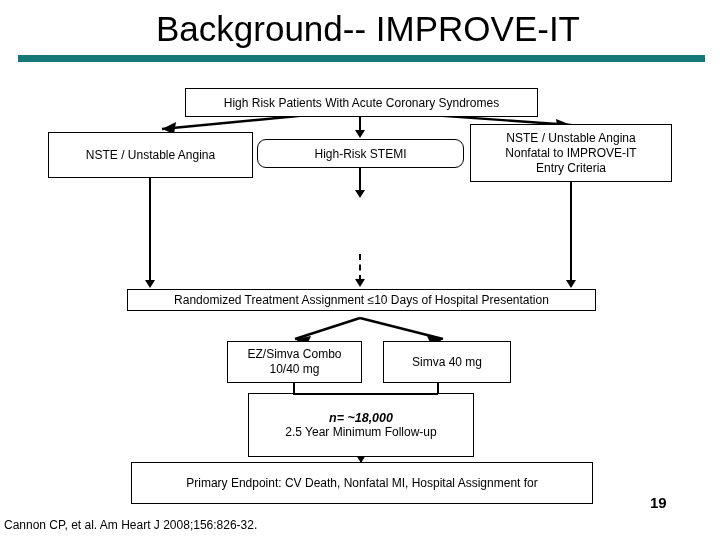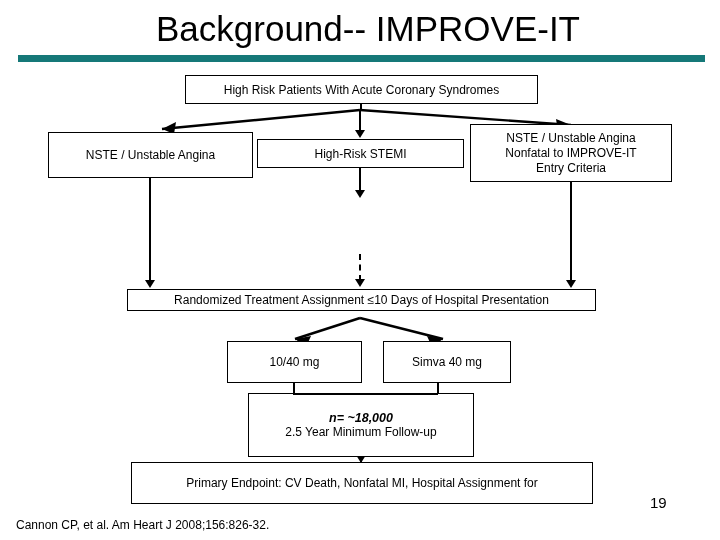--- a/index.html
+++ b/index.html
@@ -41,23 +41,23 @@
     align-items:center;
     justify-content:center;
     text-align:center;
     font-size:12px;
     line-height:14px;
     padding:0 4px;
     z-index:3;
   }
   .fc-box .lines{width:100%;}
 
-  #box-acs       {left:185px; top:75px;  width:353px; height:29px;}
+  #box-acs       {left:185px; top:88px;  width:353px; height:29px;}
   #box-nste      {left:48px;  top:132px; width:205px; height:46px;}
-  #box-stemi     {left:257px; top:139px; width:207px; height:29px;}
+  #box-stemi     {left:257px; top:139px; width:207px; height:29px;border-radius:9px;}
   #box-improve   {left:470px; top:124px; width:202px; height:58px; line-height:15px;}
   #box-enroll    {left:222px; top:200px; width:273px; height:54px; line-height:15px;}
   #box-random    {left:127px; top:289px; width:469px; height:22px;}
   #box-ezsimva   {left:227px; top:341px; width:135px; height:42px; line-height:15px;}
   #box-simva     {left:383px; top:341px; width:128px; height:42px;}
   #box-n         {left:248px; top:393px; width:226px; height:64px;
                   flex-direction:column; justify-content:center;}
   #box-endpoint  {left:131px; top:462px; width:462px; height:42px; line-height:15px;}
 
   #box-n .n-line{font-weight:bold;font-style:italic;font-size:12.5px;}
@@ -79,26 +79,26 @@
   .diag{position:absolute;z-index:1;}
 
   .dashed-v{
     position:absolute;width:0;
     border-left:2px dashed #000;
     z-index:1;
   }
 
   
   .citation{
-    position:absolute;left:16px;top:518px;
+    position:absolute;left:4px;top:518px;
     font-size:12px;line-height:14px;white-space:nowrap;
   }
   .page-num{
     position:absolute;left:650px;top:494px;
-    font-size:15px;line-height:17px;
+    font-size:15px;line-height:17px;font-weight:bold;
   }
 </style>
 </head>
 <body>
 
 <div id="slide">
 
   <div class="slide-title">Background-- IMPROVE-IT</div>
   <div class="title-rule"></div>
 
@@ -162,20 +162,21 @@
     </div>
   </div>
 
 
   <div class="fc-box" id="box-random">
     <span>Randomized Treatment Assignment ≤10 Days of Hospital Presentation</span>
   </div>
 
   <div class="fc-box" id="box-ezsimva">
     <div class="lines">
+      <div>EZ/Simva Combo</div>
       <div>10/40 mg</div>
     </div>
   </div>
 
   <div class="fc-box" id="box-simva">
     <span>Simva 40 mg</span>
   </div>
 
   <div class="fc-box" id="box-n">
     <div class="n-line">n= ~18,000</div>

